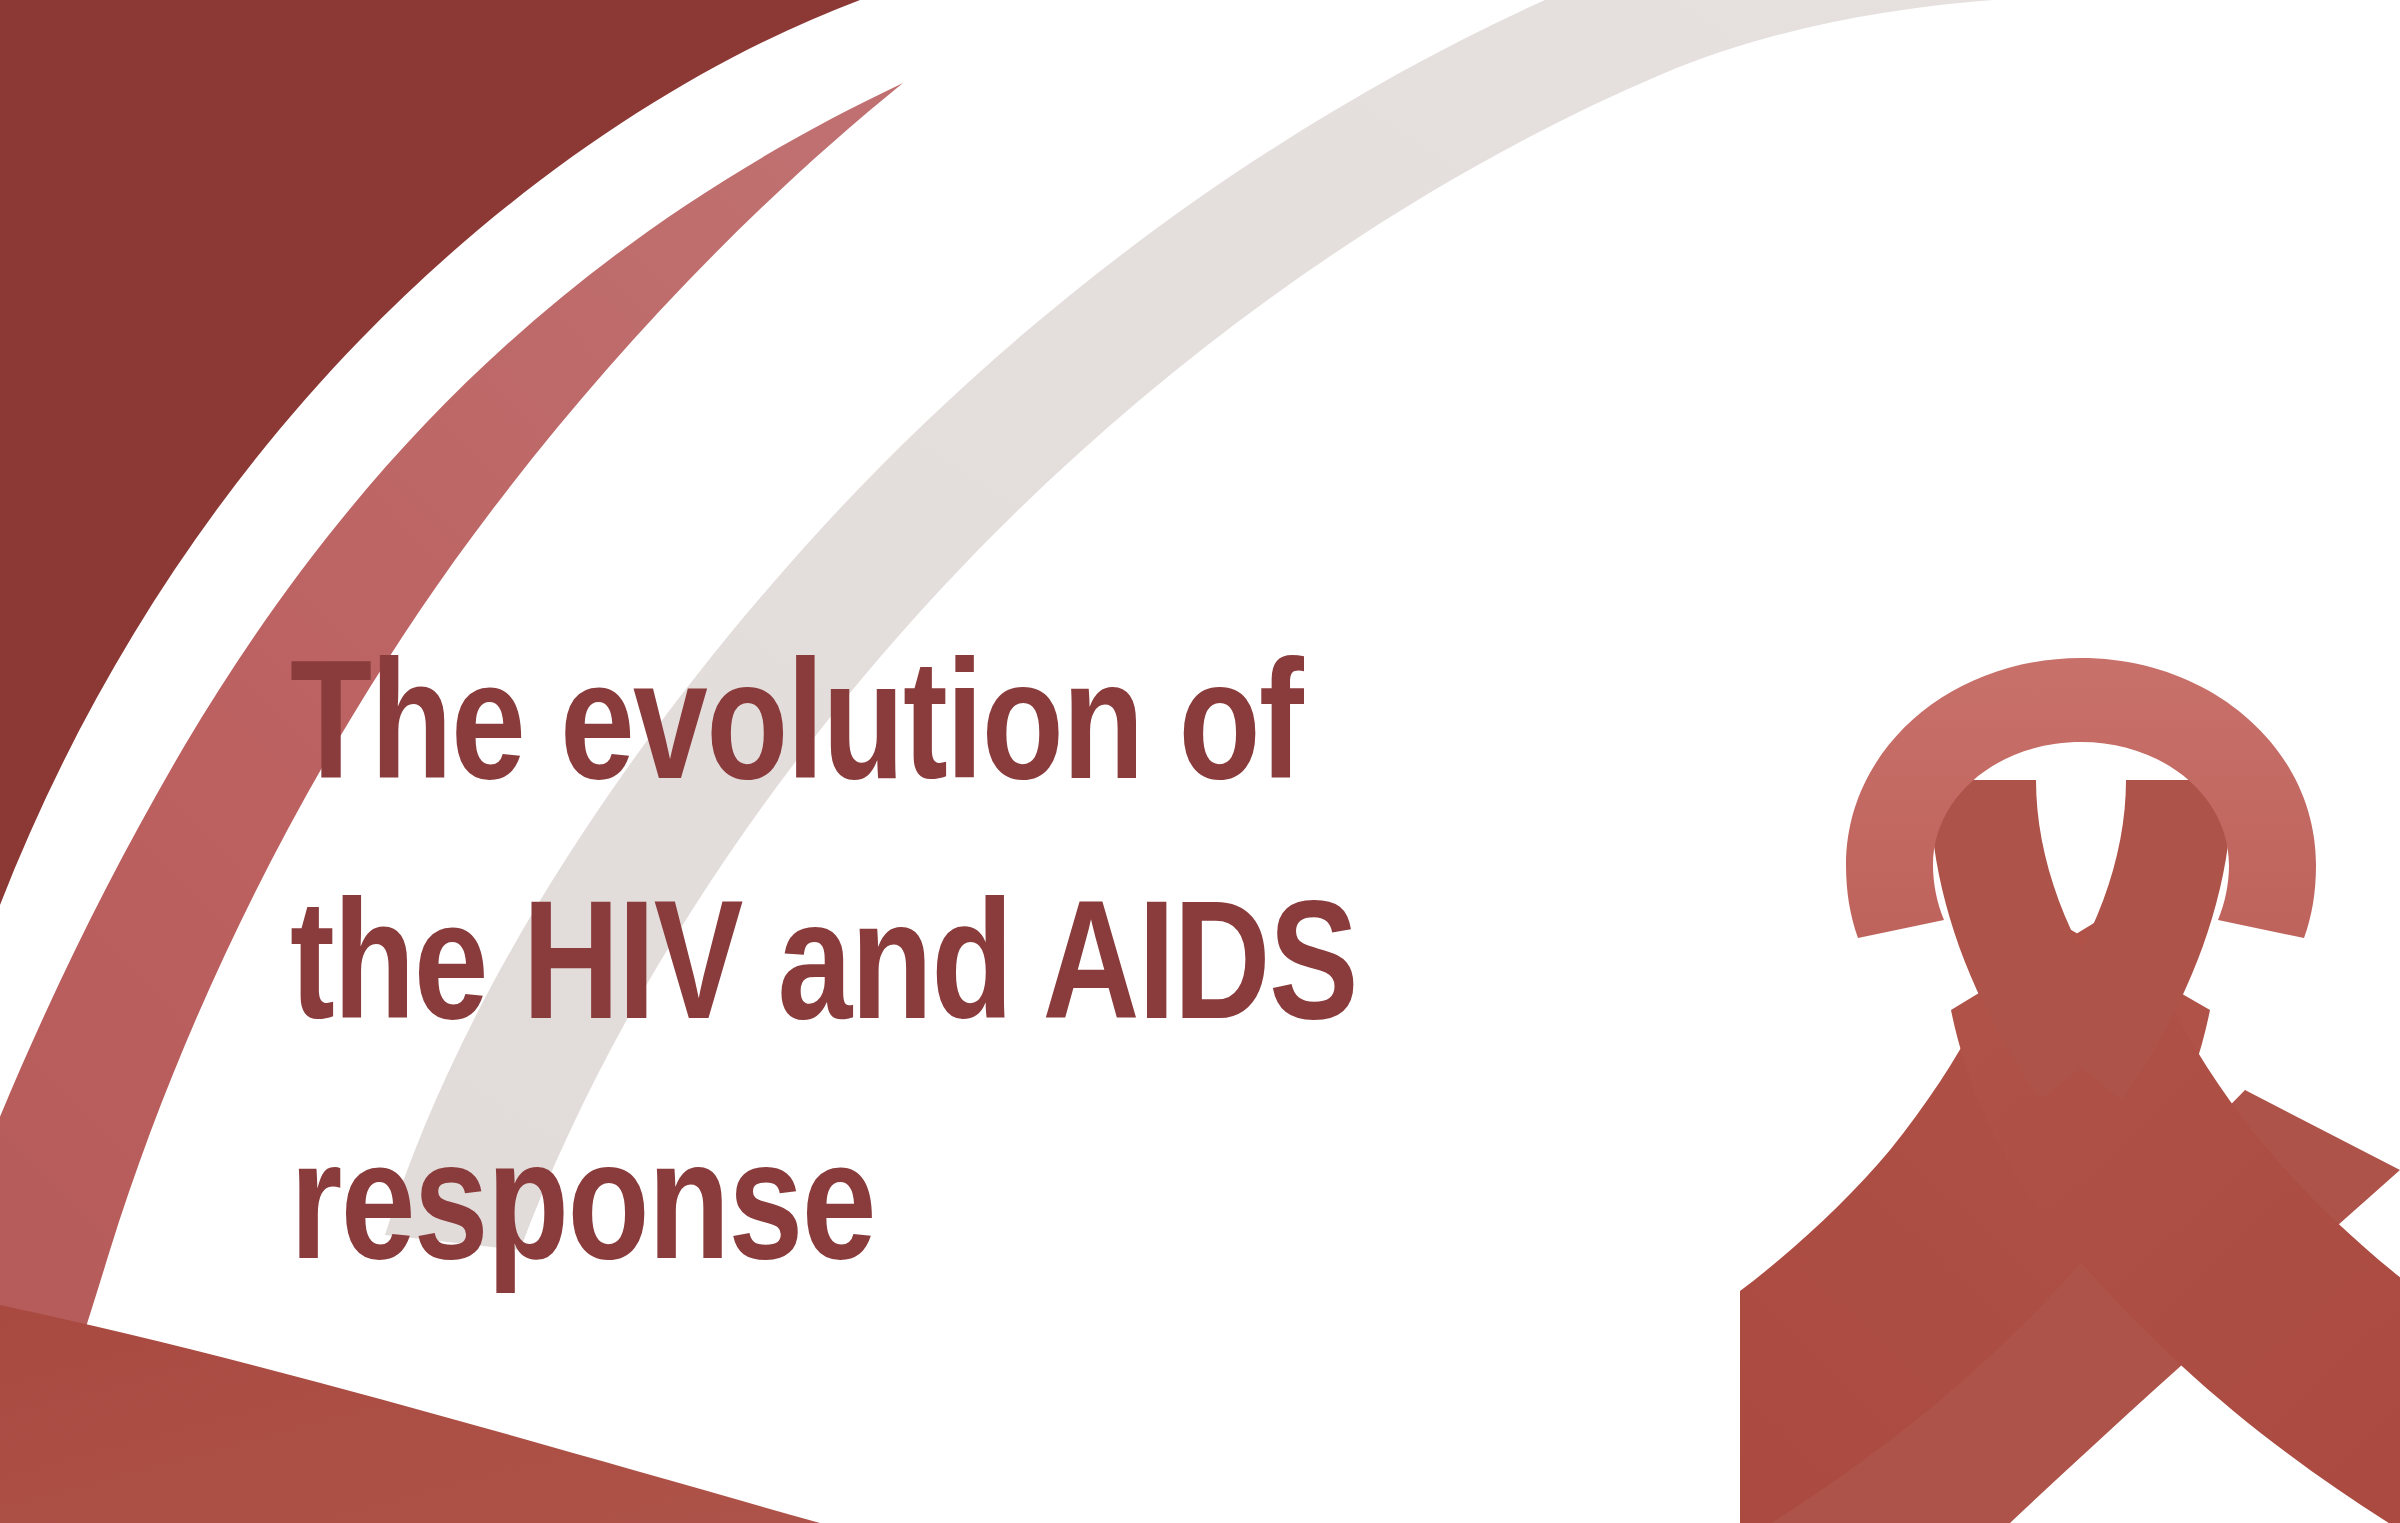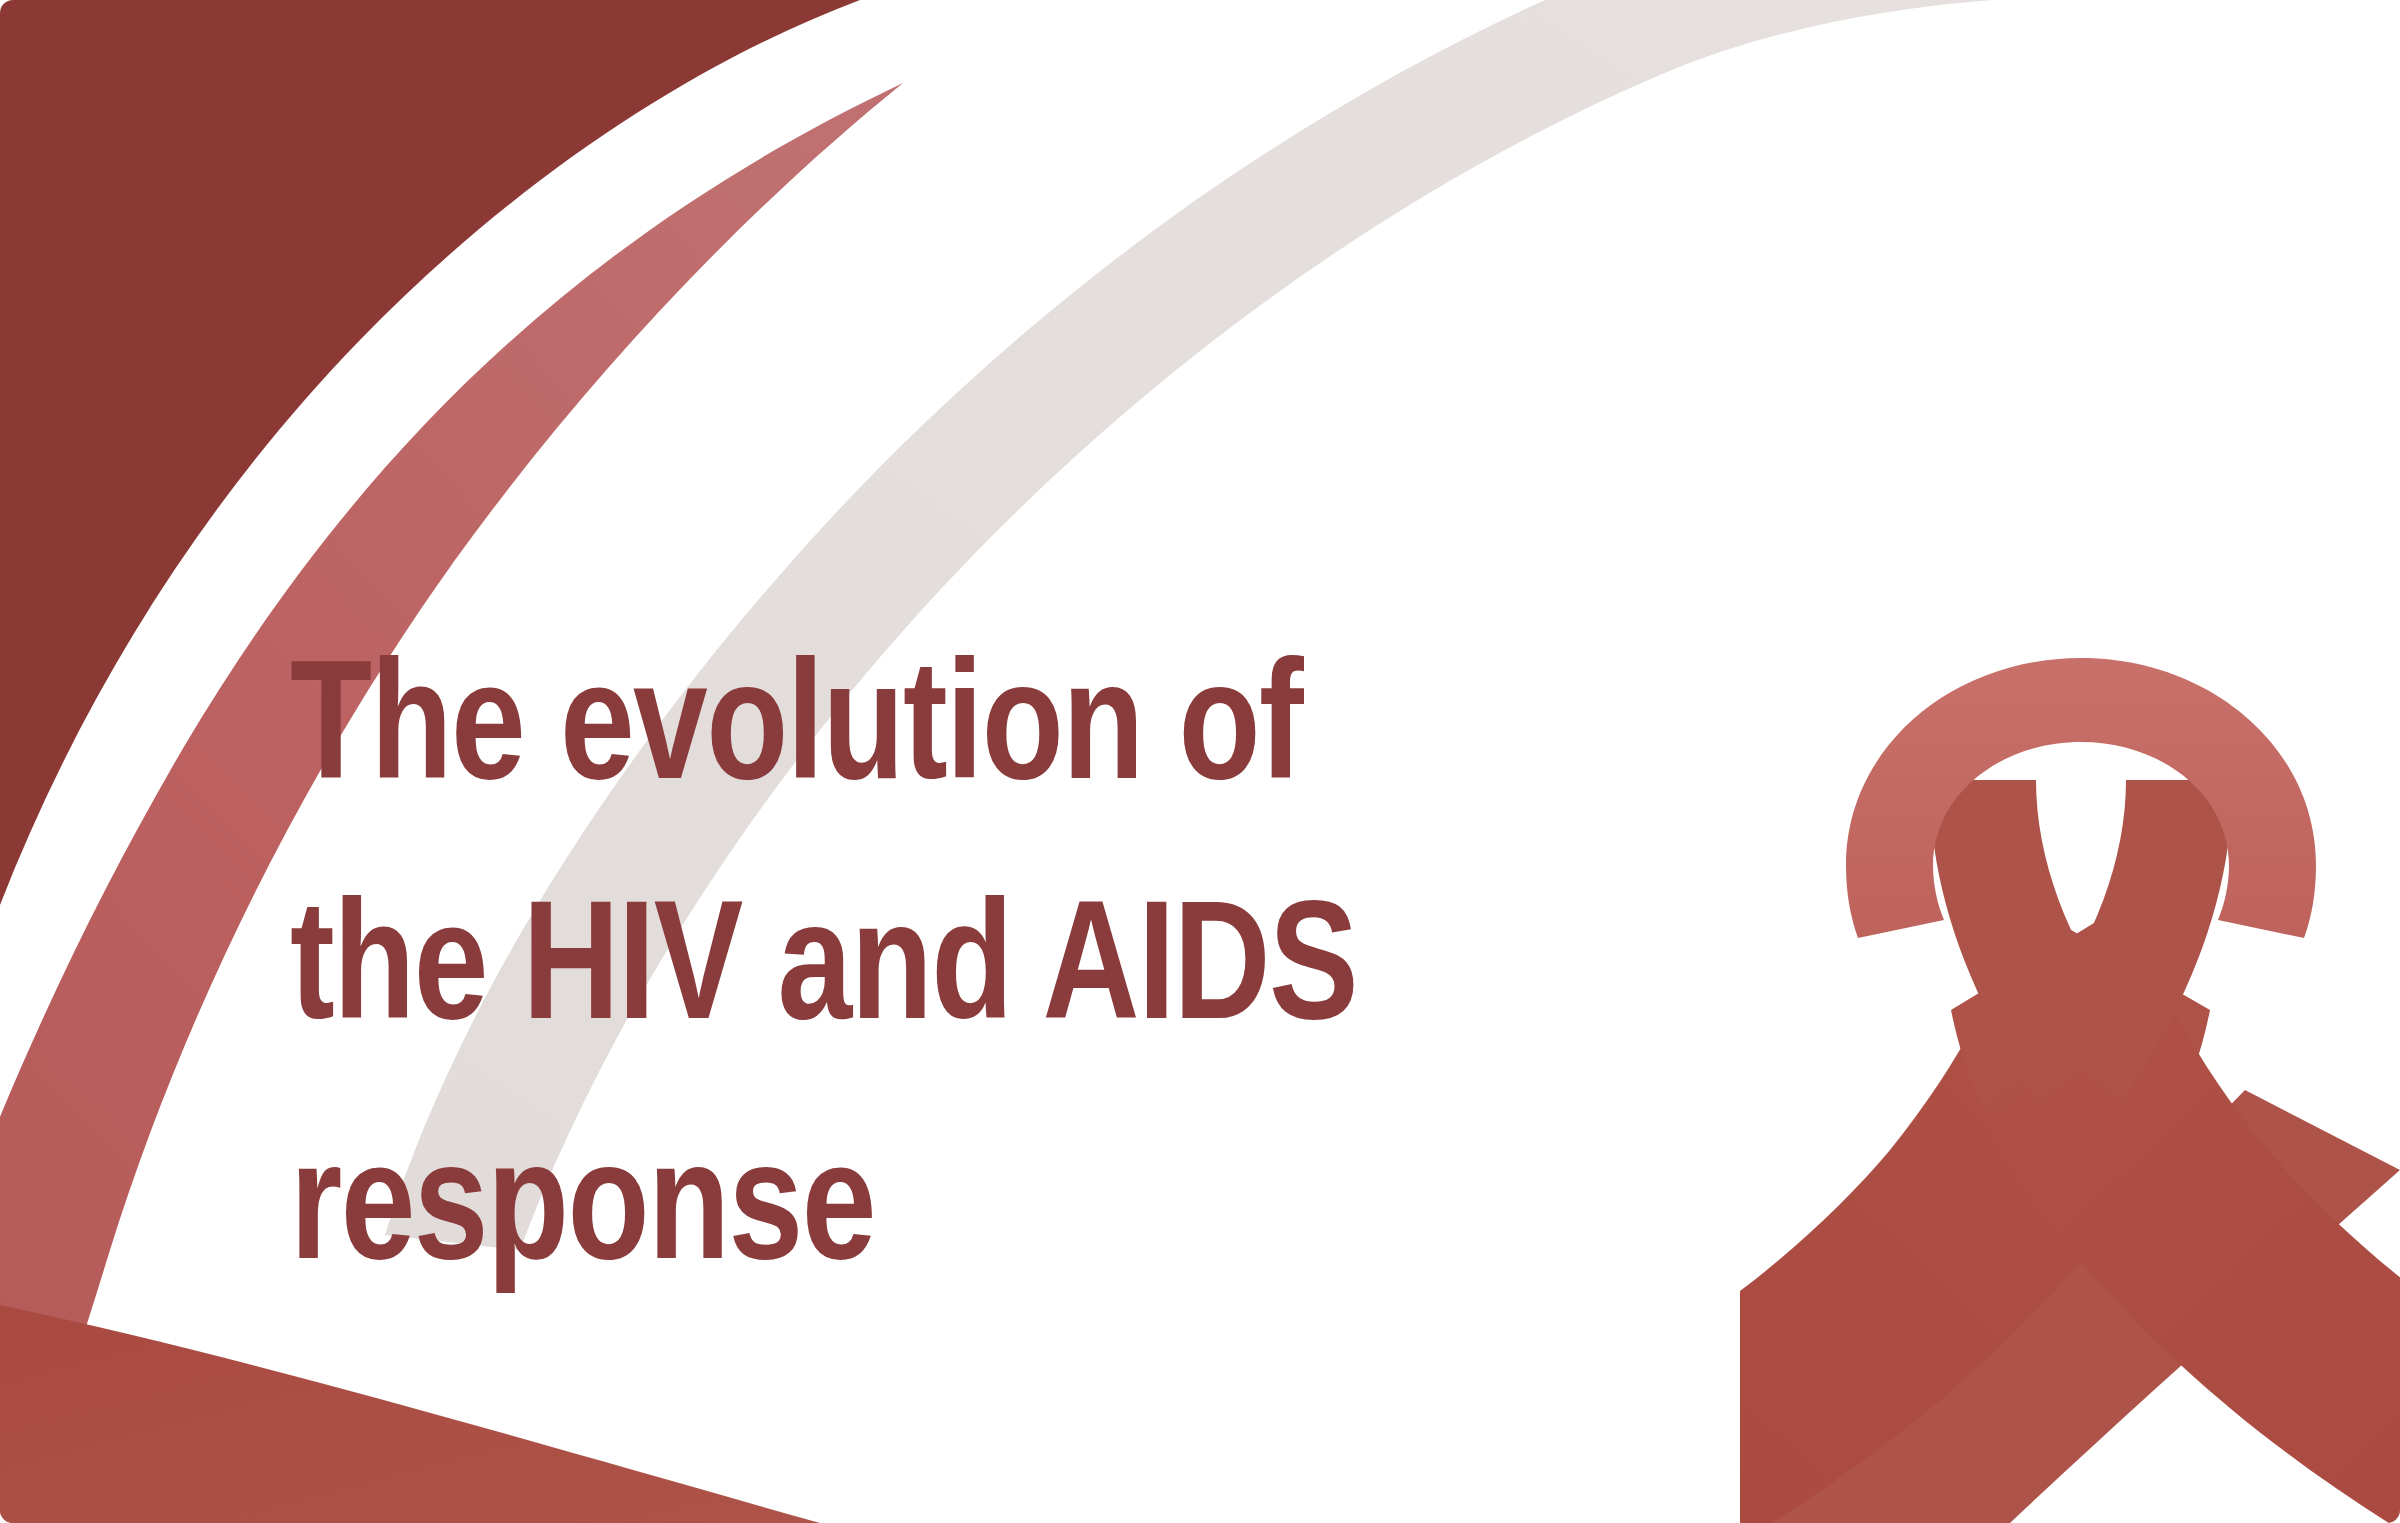--- a/index.html
+++ b/index.html
@@ -8,21 +8,20 @@
     padding: 0;
     background: #ffffff;
   }
   #slide {
     position: relative;
     width: 2400px;
     height: 1523px;
     overflow: hidden;
     background: #ffffff;
     font-family: "Liberation Sans", "DejaVu Sans", sans-serif;
-    border-radius: 13px;
   }
   #bg-art {
     position: absolute;
     left: 0; top: 0;
     width: 2400px;
     height: 1523px;
     display: block;
   }
   #title-block {
     position: absolute;

